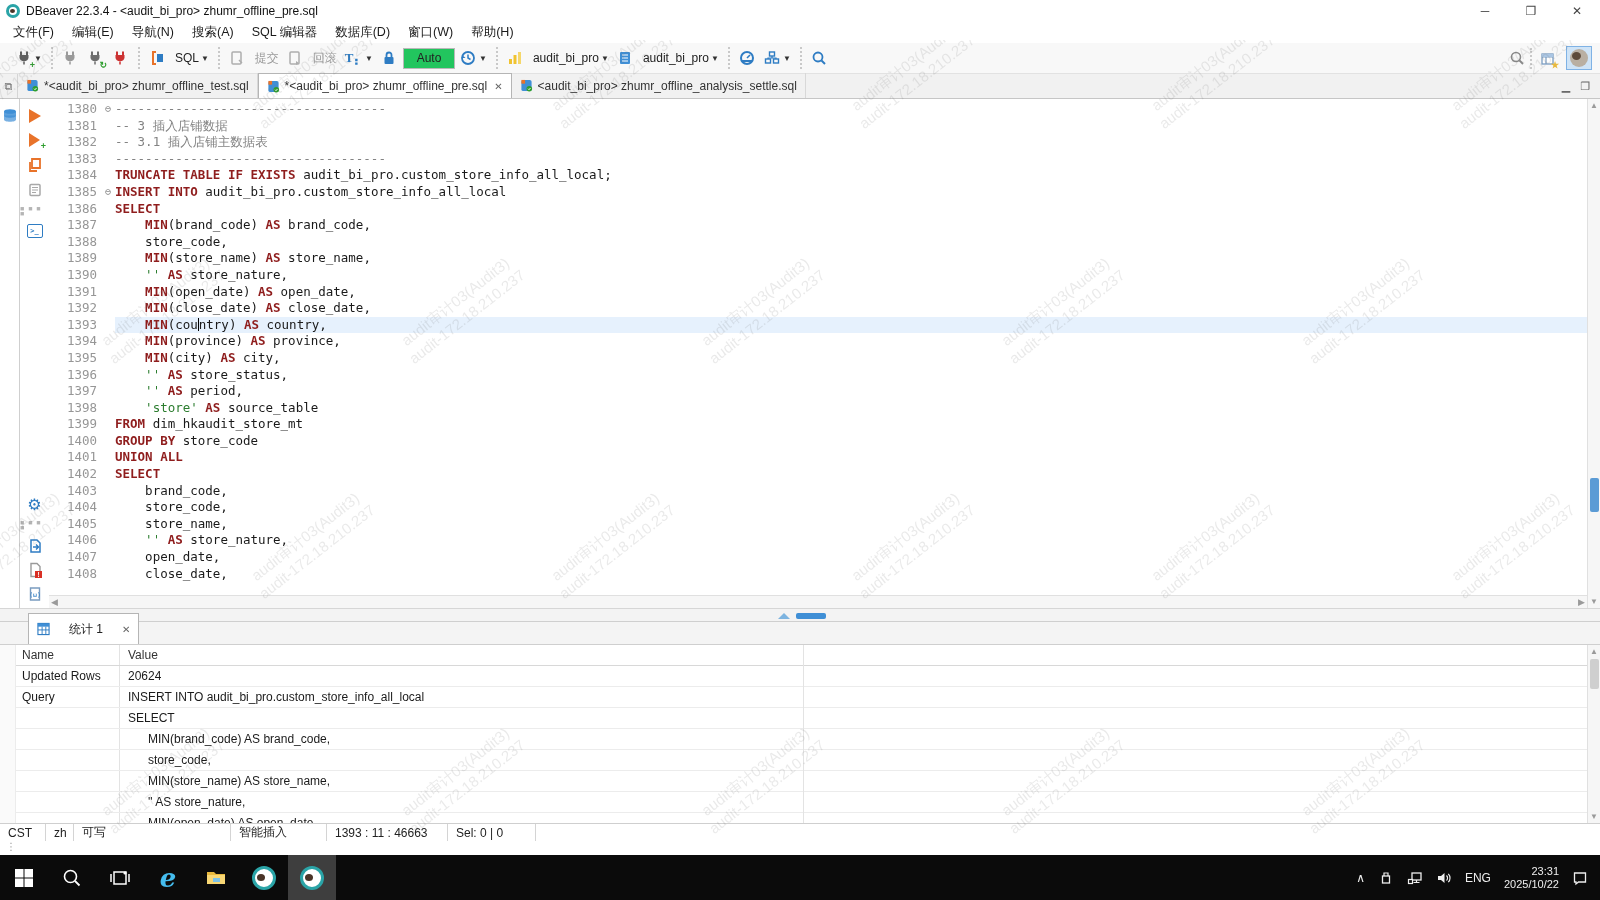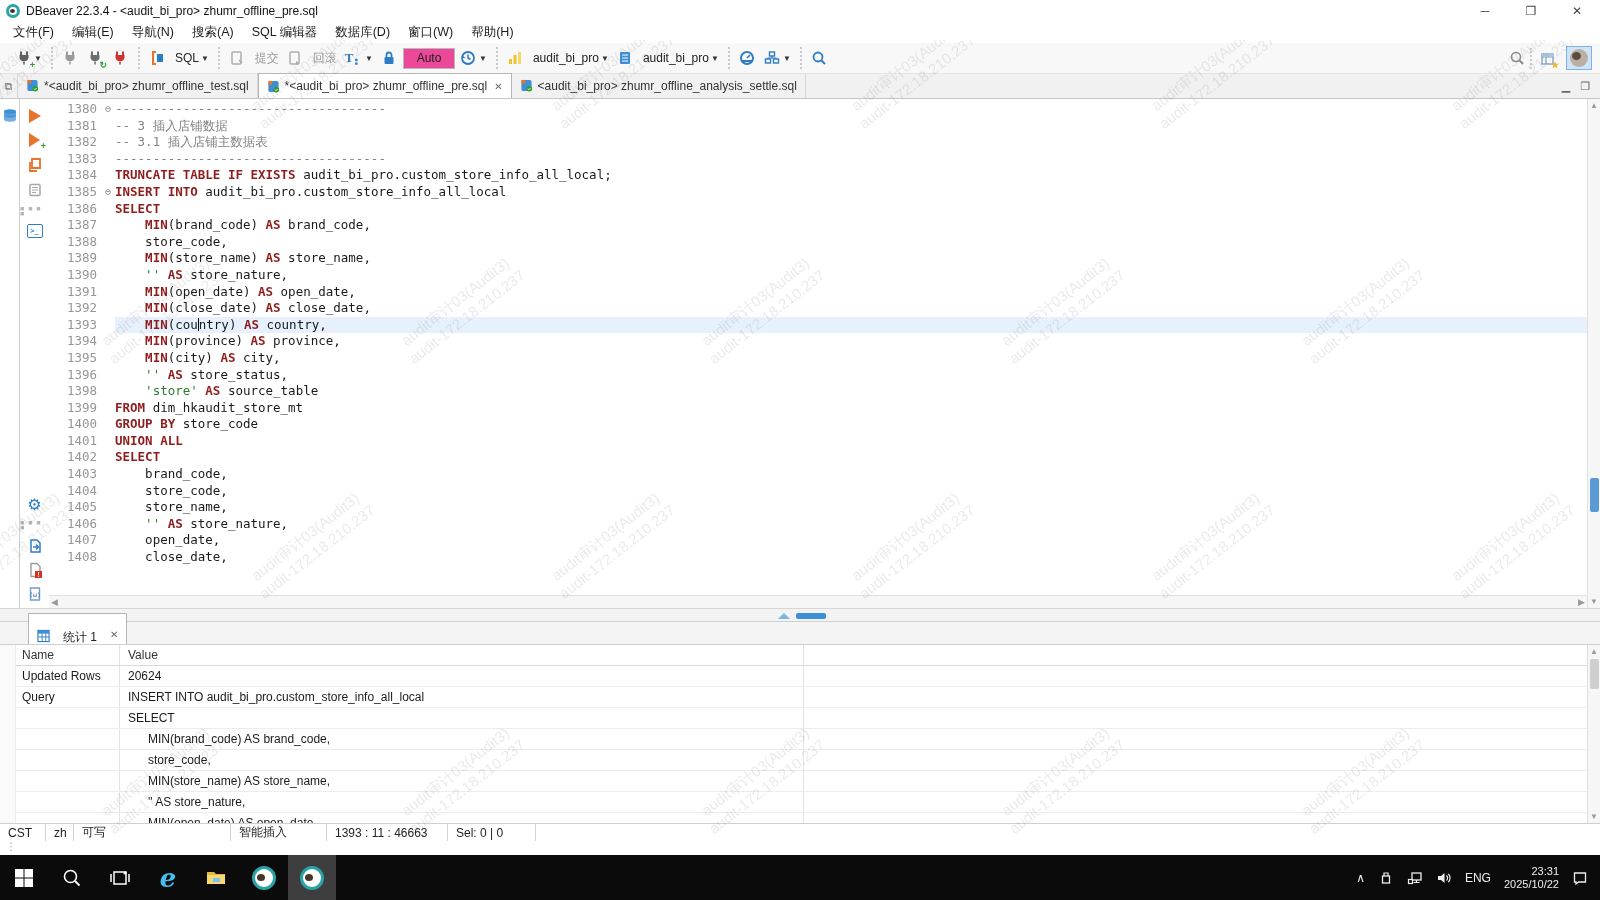--- a/index.html
+++ b/index.html
@@ -21,21 +21,21 @@
   .toolbar { height:31px; display:flex; align-items:center; background:#f8f8f8; border-bottom:1px solid #e2e2e2; font-size:12px; color:#222; padding-left:6px; }
   .tgroup { display:flex; align-items:center; padding:0 5px; border-left:2px dotted #c9c9c9; height:22px; }
   .tgroup:first-child { border-left:none; }
   .tbtn { display:flex; align-items:center; padding:2px 3px; margin:0 1px; }
   .ic { position:relative; width:17px; height:17px; display:inline-flex; align-items:center; justify-content:center; }
   .ic svg { width:16px; height:16px; }
   .badge { position:absolute; right:-3px; bottom:-3px; font-size:9px; font-weight:bold; line-height:9px; }
   .drop { font-size:8px; color:#333; margin-left:2px; }
   .tlabel { margin-left:9px; }
   .tlabel.disabled { color:#9a9a9a; }
-  .autobox { width:52px; height:21px; border:1px solid #b9b9b9; background:#ec4899; display:flex; align-items:center; justify-content:center; font-size:12px;text-align:center; }
+  .autobox { width:52px; height:21px; border:1px solid #b9b9b9; background:#22c55e; display:flex; align-items:center; justify-content:center; font-size:12px;text-align:center; }
   .tx-ico { color:#2e7cc3; font-weight:bold; font-size:13px; font-family:"Liberation Serif",serif; }
   .toolbar-right { margin-left:auto; display:flex; align-items:center; padding-right:8px; }
   .avatar-wrap { width:26px; height:24px; background:#cfe4f7; border:1px solid #7fb2e5; display:flex; align-items:center; justify-content:center; margin-left:6px; }
   .avatar { width:18px; height:18px; border-radius:50%; background:#b9aFa2; position:relative; overflow:hidden; }
   .avatar::after { content:""; position:absolute; left:2px; top:3px; width:9px; height:8px; border-radius:50%; background:#5d4a3a; }
 
   
   .tabbar { height:25px; display:flex; align-items:flex-end; background:#f1f1f1; border-bottom:1px solid #c6c6c6; }
   .restore-ic { width:18px; height:24px; display:flex; align-items:center; justify-content:center; color:#777; font-size:11px; border-right:1px solid #d5d5d5; align-self:center; }
   .tab { height:25px; display:flex; align-items:center; padding:0 8px; font-size:12px; color:#333; background:transparent; border-right:1px solid #d8d8d8; }
@@ -70,21 +70,21 @@
   .vthumb.blue { top:379px; height:34px; background:#5b9bd5; }
 
   
   .splitter { height:14px; background:#f3f3f3; border-top:1px solid #d6d6d6; border-bottom:1px solid #cfcfcf; position:relative; }
   .sash-tri { position:absolute; left:778px; top:4px; width:0; height:0; border-bottom:6px solid #7db4e0; border-left:6px solid transparent; border-right:6px solid transparent; }
   .sash-bar { position:absolute; left:796px; top:4px; width:30px; height:6px; background:#3f8fd6; border-radius:2px; }
 
   
   .bottom { height:201px; position:relative; background:#fff; }
   .btabs { height:23px; background:#f4f4f4; border-bottom:1px solid #cfcfcf; display:flex; align-items:flex-end; padding-left:28px; }
-  .btab { height:23px; background:#fff; border:1px solid #b5b5b5; border-bottom:none; display:flex; align-items:flex-start; padding:15px 8px; font-size:12px; color:#222; gap:13px; }
+  .btab { height:23px; background:#fff; border:1px solid #b5b5b5; border-bottom:none; display:flex; align-items:center; padding:15px 8px; font-size:12px; color:#222; gap:19px; }
   .btab .bx { font-size:10px; color:#666; }
   .btable { position:relative; height:178px; overflow:hidden; font-size:12px; color:#1a1a1a; }
   .bheader, .brow { display:flex; height:21px; line-height:21px; border-bottom:1px solid #ececec; }
   .bheader { border-bottom:1px solid #d8d8d8; color:#333; }
   .bname { width:120px; padding-left:22px; flex:0 0 auto; border-right:1px solid #e3e3e3; overflow:hidden; }
   .bval { padding-left:8px; white-space:pre; overflow:hidden; }
   .colend { position:absolute; top:0; bottom:0; left:803px; width:1px; background:#e3e3e3; }
   .bgutter { position:absolute; top:0; bottom:0; left:0; width:16px; border-right:1px solid #ececec; background:#fafafa; }
   .bvscroll { position:absolute; right:0; top:0; bottom:0; width:13px; background:#f6f6f6; border-left:1px solid #e0e0e0; display:flex; flex-direction:column; align-items:center; justify-content:space-between; color:#9a9a9a; font-size:8px; padding:2px 0; }
   .bvthumb { position:absolute; top:14px; left:2px; width:9px; height:30px; background:#cfcfcf; border-radius:2px; }
@@ -500,20 +500,25 @@
             <span class="ln">1395</span>
             <span class="fold"></span>
             <span class="ct"><span class="tp">    </span><span class="tk">MIN</span><span class="tp">(city) </span><span class="tk">AS</span><span class="tp"> city,</span></span>
           </div>
           <div class="cl">
             <span class="ln">1396</span>
             <span class="fold"></span>
             <span class="ct"><span class="tp">    </span><span class="ts">''</span><span class="tp"> </span><span class="tk">AS</span><span class="tp"> store_status,</span></span>
           </div>
           <div class="cl">
+            <span class="ln">1397</span>
+            <span class="fold"></span>
+            <span class="ct"><span class="tp">    </span><span class="ts">''</span><span class="tp"> </span><span class="tk">AS</span><span class="tp"> period,</span></span>
+          </div>
+          <div class="cl">
             <span class="ln">1398</span>
             <span class="fold"></span>
             <span class="ct"><span class="tp">    </span><span class="ts">'store'</span><span class="tp"> </span><span class="tk">AS</span><span class="tp"> source_table</span></span>
           </div>
           <div class="cl">
             <span class="ln">1399</span>
             <span class="fold"></span>
             <span class="ct"><span class="tk">FROM</span><span class="tp"> dim_hkaudit_store_mt</span></span>
           </div>
           <div class="cl">

